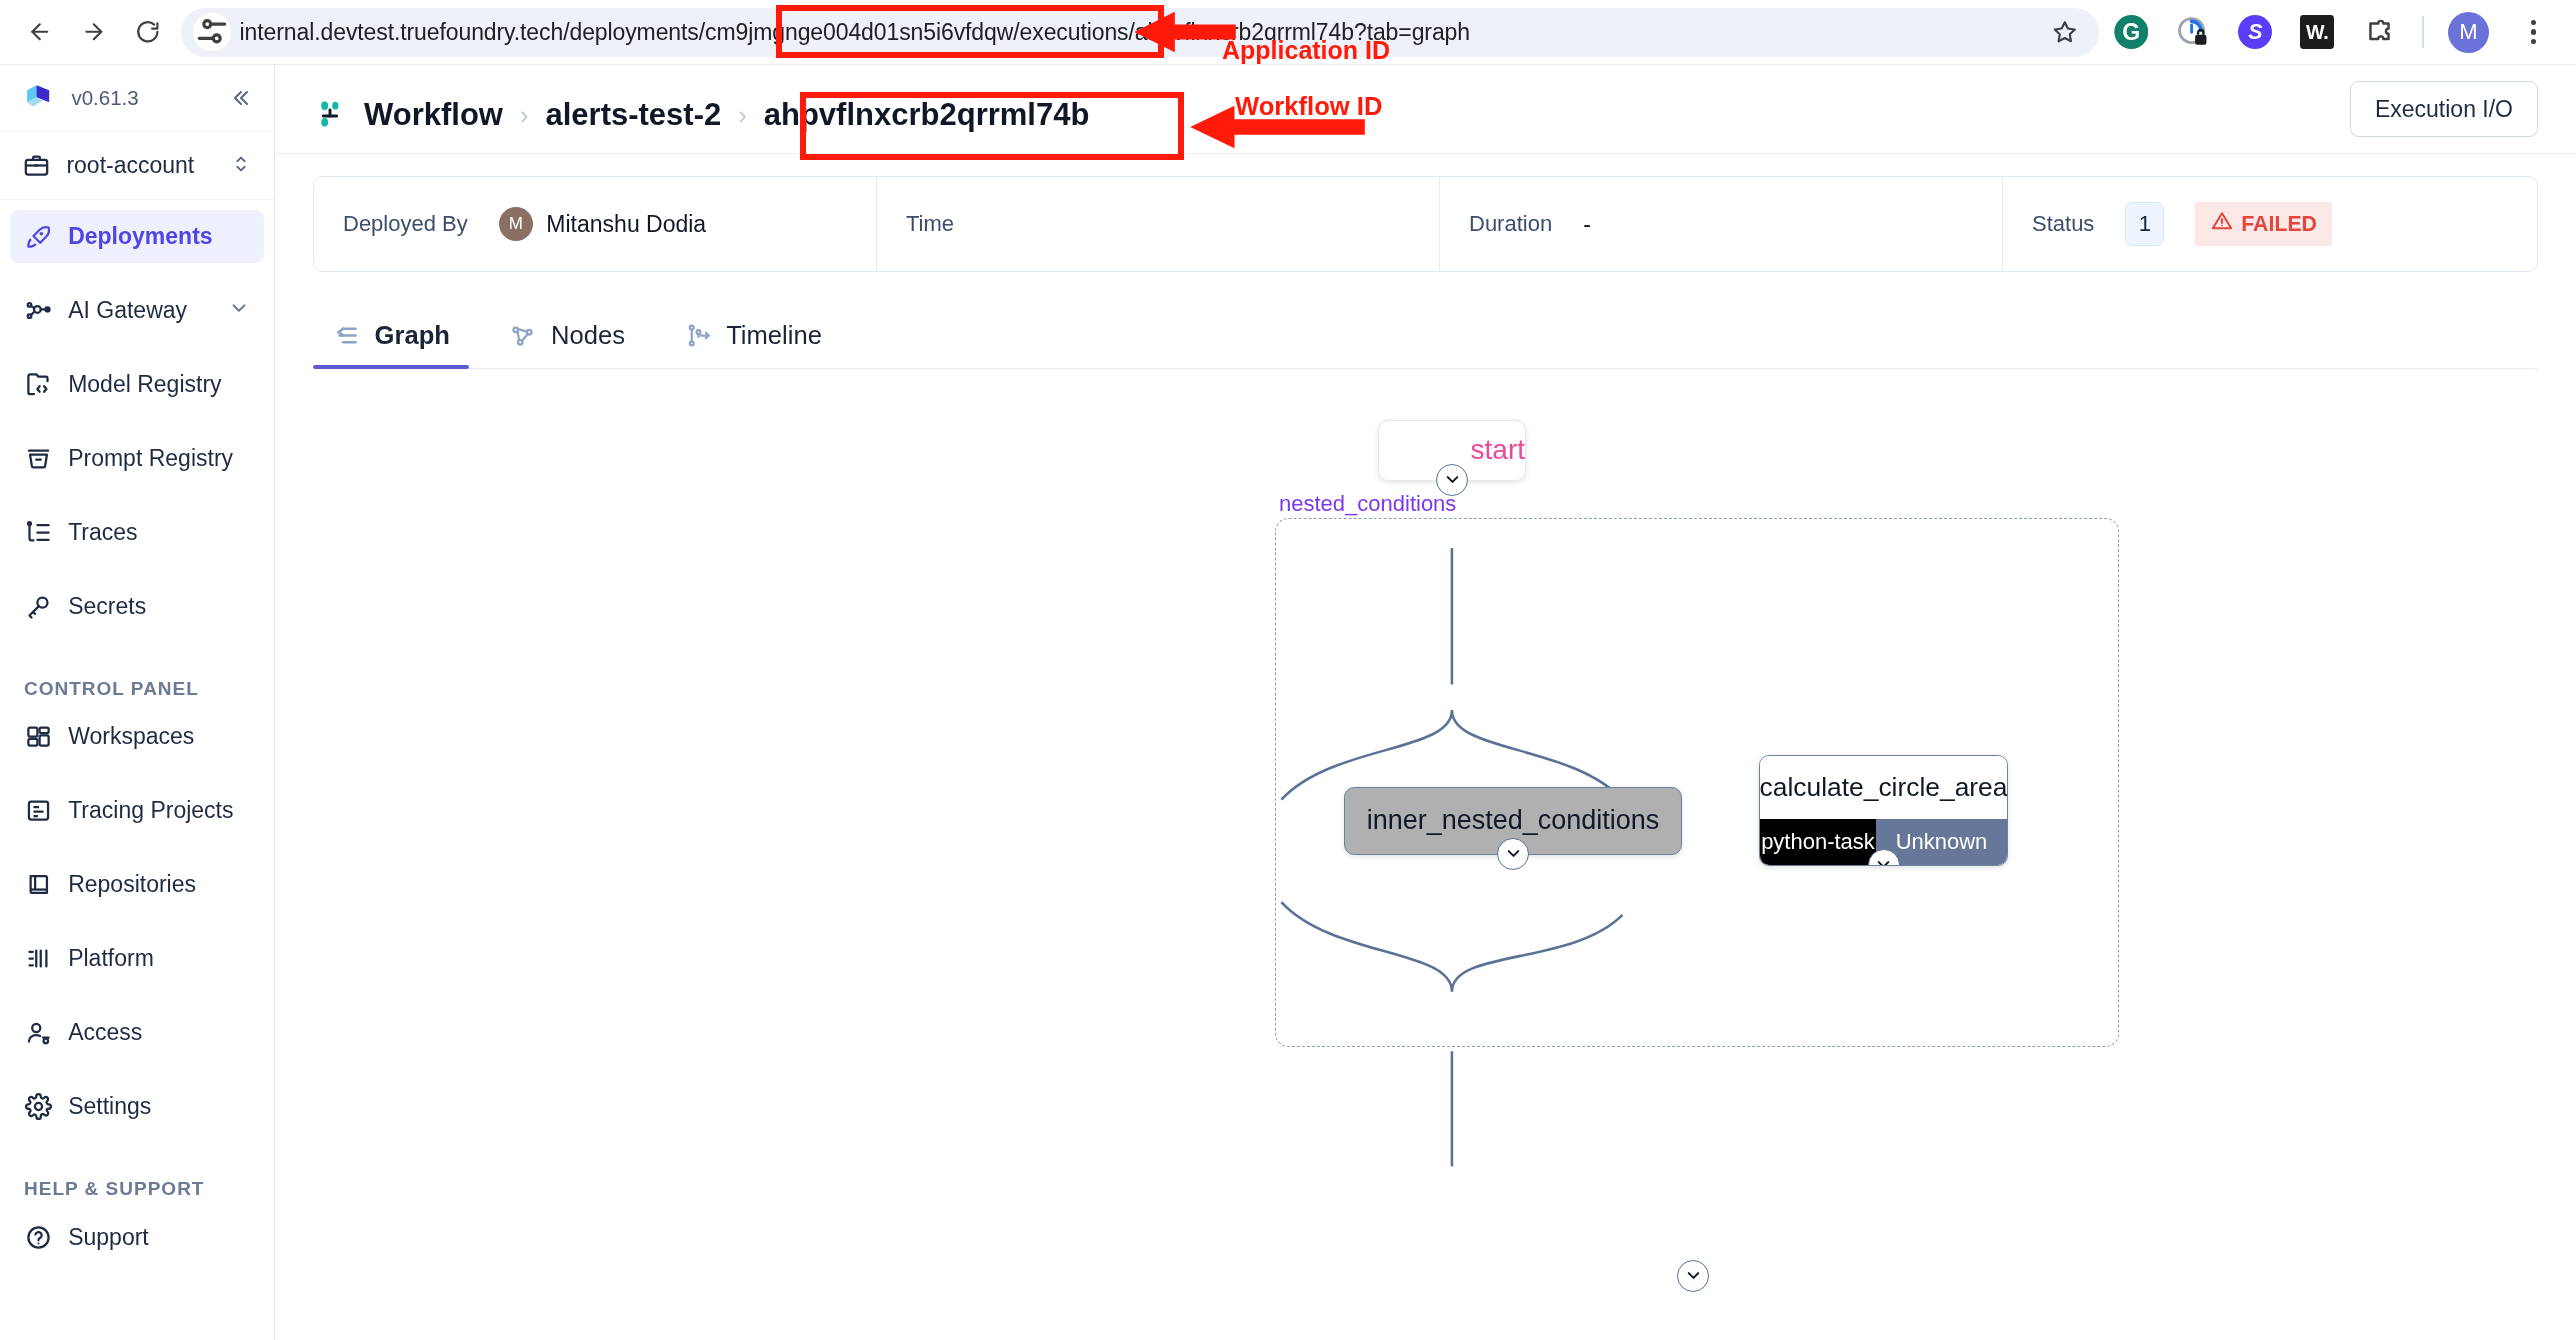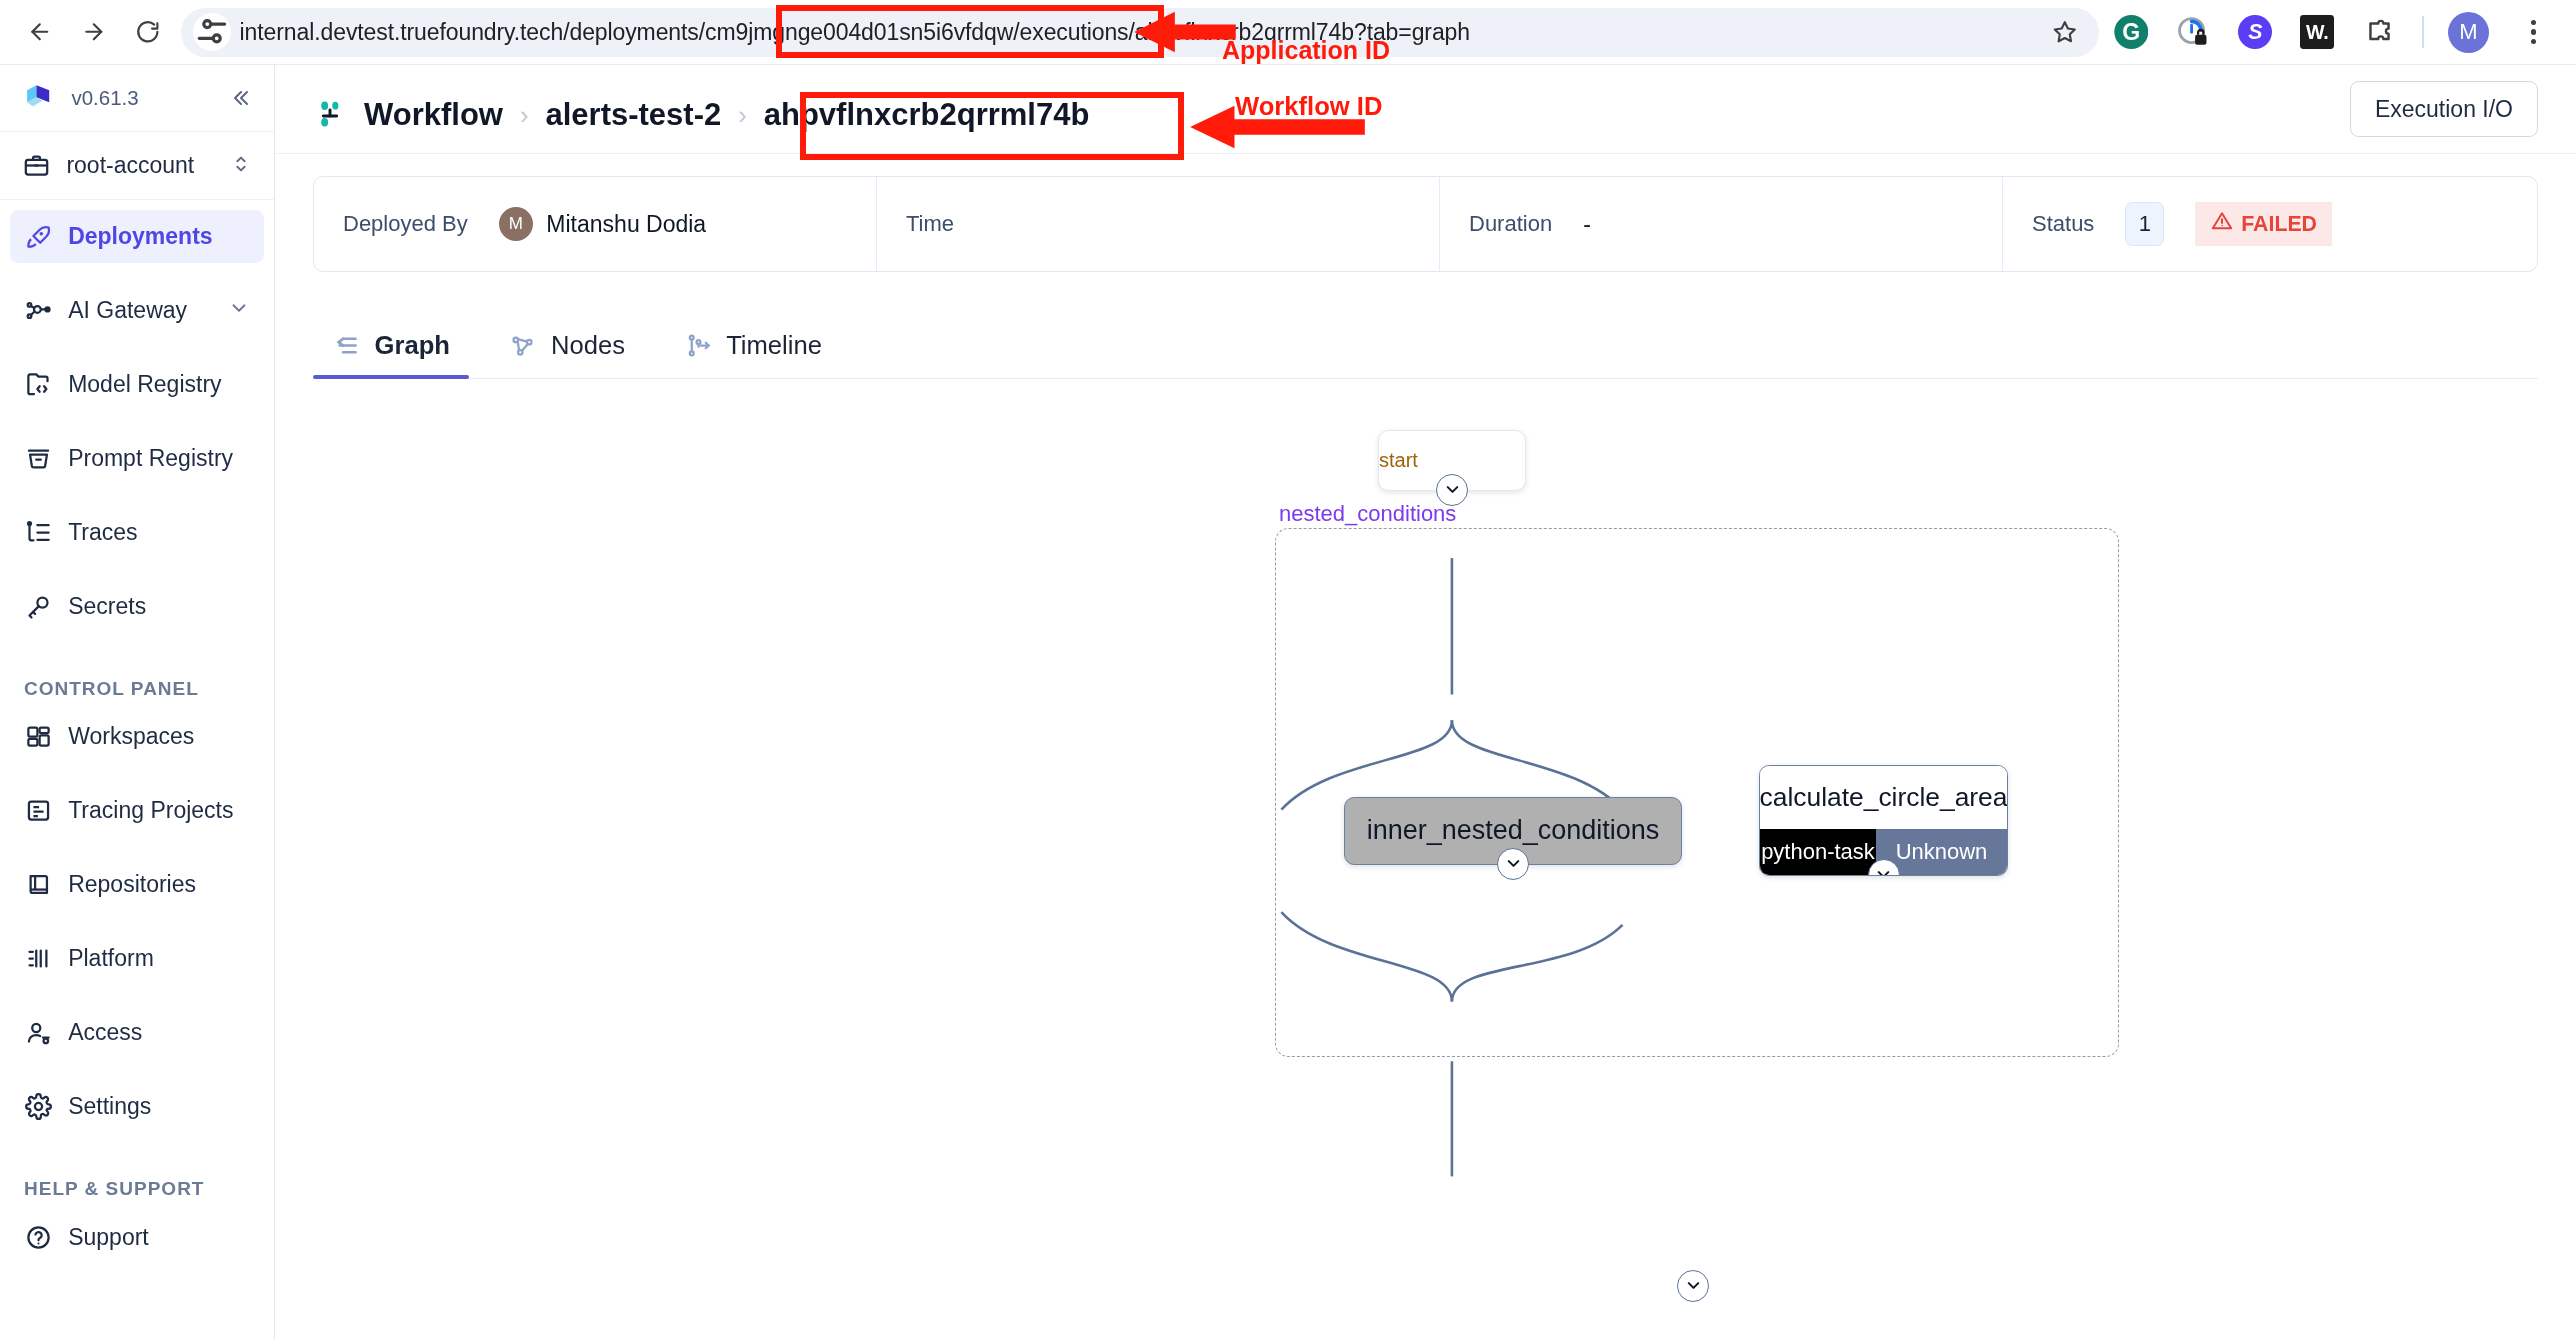--- a/index.html
+++ b/index.html
@@ -133,21 +133,21 @@
   .crumb-mid { font-size: 31px; font-weight: 700; color: #101828; }
   .crumb-last { font-size: 31px; font-weight: 700; color: #101828; }
   .exec-io-btn {
     margin-left: auto; height: 56px; padding: 0 24px;
     border: 0.9px solid #cfd6e4; border-radius: 8.5px; background: #fff;
     font-size: 23px; color: #1f2b43; display: flex; align-items: center;
     cursor: pointer;
   }
 
   .info-strip {
-    margin: 22px 38px 14px 38px; height: 96px;
+    margin: 22px 38px 4px 38px; height: 96px;
     border: 0.9px solid #dfe7f3; border-radius: 10.2px;
     display: flex; background: #fff; flex: none;
   }
   .info-cell {
     display: flex; align-items: center; gap: 31px; padding: 0 29px;
     border-right: 0.9px solid #e6ecf5;
   }
   .info-cell:last-child { border-right: none; }
   .info-cell.c1 { width: 563px; }
   .info-cell.c2 { width: 563px; }
@@ -188,22 +188,22 @@
 
   
   .canvas {
     position: relative; flex: 1; margin: 0 0 0 0; overflow: hidden;
     background: #ffffff;
   }
   .gnode {
     position: absolute; background: #ffffff;
     border: 0.9px solid #e4e7ec; border-radius: 10.2px;
     box-shadow: 0 1.7px 5.1px rgba(16,24,40,.10);
-    display: flex; align-items: center; justify-content: flex-start;
-    font-size: 20px; color: #a16207; cursor: pointer;
+    display: flex; align-items: center; justify-content: flex-end;
+    font-size: 28px; color: #ec4899; cursor: pointer;
   }
   .gnode.plain { width: 148px; height: 61px; }
   .gnode-chev {
     position: absolute; bottom: -16px; left: 50%; transform: translateX(-50%);
     width: 32px; height: 32px; border-radius: 50%;
     background: #ffffff; border: 1.7px solid #5b7296;
     display: flex; align-items: center; justify-content: center;
   }
   .gnode-chev svg { width: 19px; height: 19px; }
 

